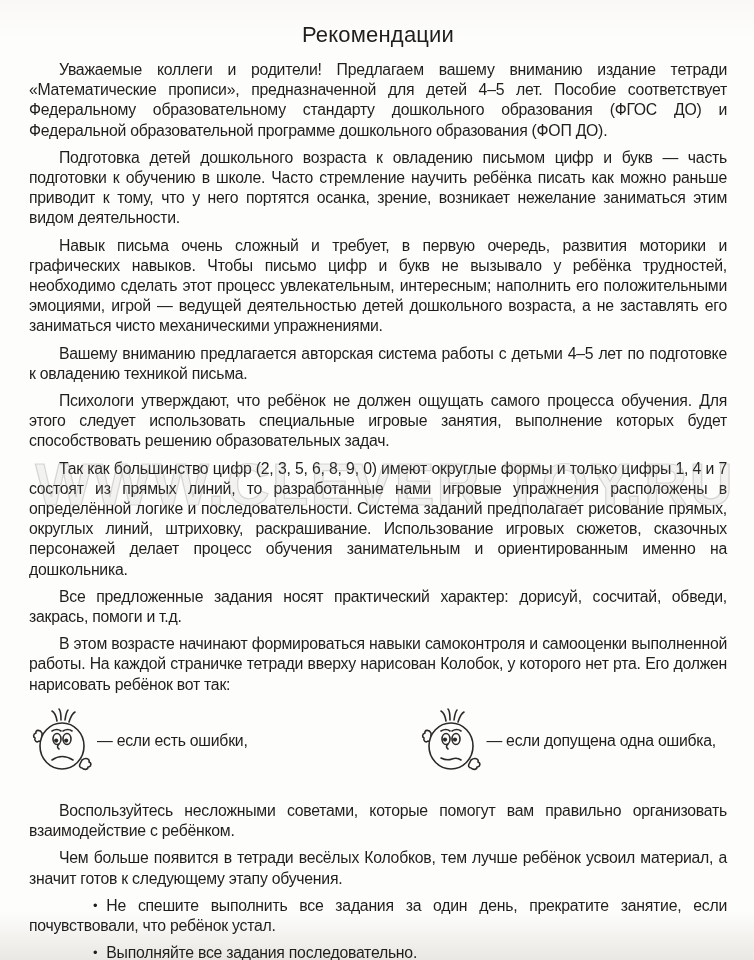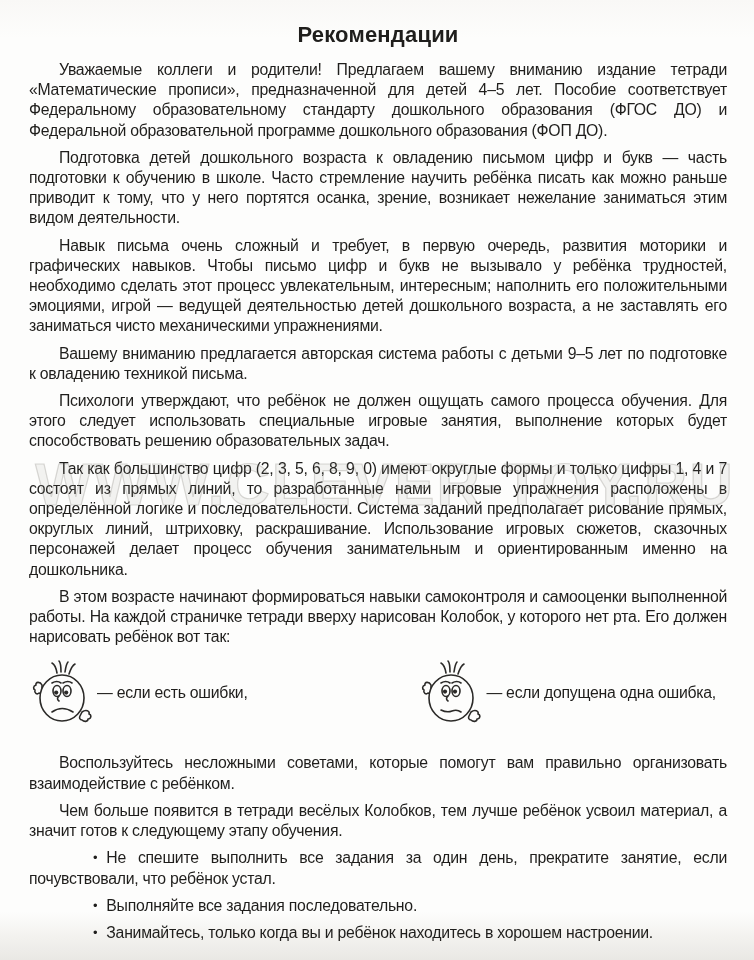--- a/index.html
+++ b/index.html
@@ -15,21 +15,21 @@
     background:linear-gradient(180deg,#f9f8f6 0%,#fdfdfc 4%,#fdfdfc 95%,#f3f2ef 97.5%,#e9e8e4 100%);
     color:#1f1e1c;
   }
   .content{
     padding:22px 20px 0 22px;
   }
   h1.title{
     margin:0 0 12px 0;
     text-align:center;
     font-size:22px;
-    font-weight:700;
+    font-weight:400;
     letter-spacing:0.2px;
   }
   .body-text p{
     margin:7px;
     font-size:15.8px;
     line-height:20.2px;
     letter-spacing:-0.25px;
     text-align:justify;
     text-indent:30px;
   }
@@ -80,23 +80,24 @@
 <div class="page">
 
   <div class="content">
 
     <h1 class="title">Рекомендации</h1>
 
     <div class="body-text">
       <p>Уважаемые коллеги и родители! Предлагаем вашему вниманию издание тетради «Математические прописи», предназначенной для детей 4–5 лет. Пособие соответствует Федеральному образовательному стандарту дошкольного образования (ФГОС ДО) и Федеральной образовательной программе дошкольного образования (ФОП ДО).</p>
       <p>Подготовка детей дошкольного возраста к овладению письмом цифр и букв — часть подготовки к обучению в школе. Часто стремление научить ребёнка писать как можно раньше приводит к тому, что у него портятся осанка, зрение, возникает нежелание заниматься этим видом деятельности.</p>
       <p>Навык письма очень сложный и требует, в первую очередь, развития моторики и графических навыков. Чтобы письмо цифр и букв не вызывало у ребёнка трудностей, необходимо сделать этот процесс увлекательным, интересным; наполнить его положительными эмоциями, игрой — ведущей деятельностью детей дошкольного возраста, а не заставлять его заниматься чисто механическими упражнениями.</p>
-      <p>Вашему вниманию предлагается авторская система работы с детьми 9–5 лет по подготовке к овладению техникой письма.</p>
+      <p>Вашему вниманию предлагается авторская система работы с детьми 4–5 лет по подготовке к овладению техникой письма.</p>
       <p>Психологи утверждают, что ребёнок не должен ощущать самого процесса обучения. Для этого следует использовать специальные игровые занятия, выполнение которых будет способствовать решению образовательных задач.</p>
       <p>Так как большинство цифр (2, 3, 5, 6, 8, 9, 0) имеют округлые формы и только цифры 1, 4 и 7 состоят из прямых линий, то разработанные нами игровые упражнения расположены в определённой логике и последовательности. Система заданий предполагает рисование прямых, округлых линий, штриховку, раскрашивание. Использование игровых сюжетов, сказочных персонажей делает процесс обучения занимательным и ориентированным именно на дошкольника.</p>
+      <p>Все предложенные задания носят практический характер: дорисуй, сосчитай, обведи, закрась, помоги и т.д.</p>
       <p>В этом возрасте начинают формироваться навыки самоконтроля и самооценки выполненной работы. На каждой страничке тетради вверху нарисован Колобок, у которого нет рта. Его должен нарисовать ребёнок вот так:</p>
 
       <div class="faces-row">
 
         <div class="face-group">
           <svg width="60" height="68" viewBox="0 0 60 68">
             <path class="ln" d="M25 14 C24 8 22 5 20 4 M29 13 C29 6 28 3 27 2 M33 13 C34 6 35 4 36 3 M37 15 C39 9 41 6 43 5"></path>
             <path class="ln skin" d="M10 26 c-2 -4 -7 -3 -6 0 c-3 1 -3 4 -1 5 c-1 3 2 5 4 3 c3 1 5 -2 3 -5 z"></path>
             <ellipse class="ln skin" cx="30" cy="39" rx="22" ry="23"></ellipse>
             <path class="ln skin" d="M50 53 c4 -3 8 -1 7 2 c3 1 2 5 -1 5 c0 3 -4 3 -6 1 c-2 0 -3 -2 -2 -4 z"></path>

